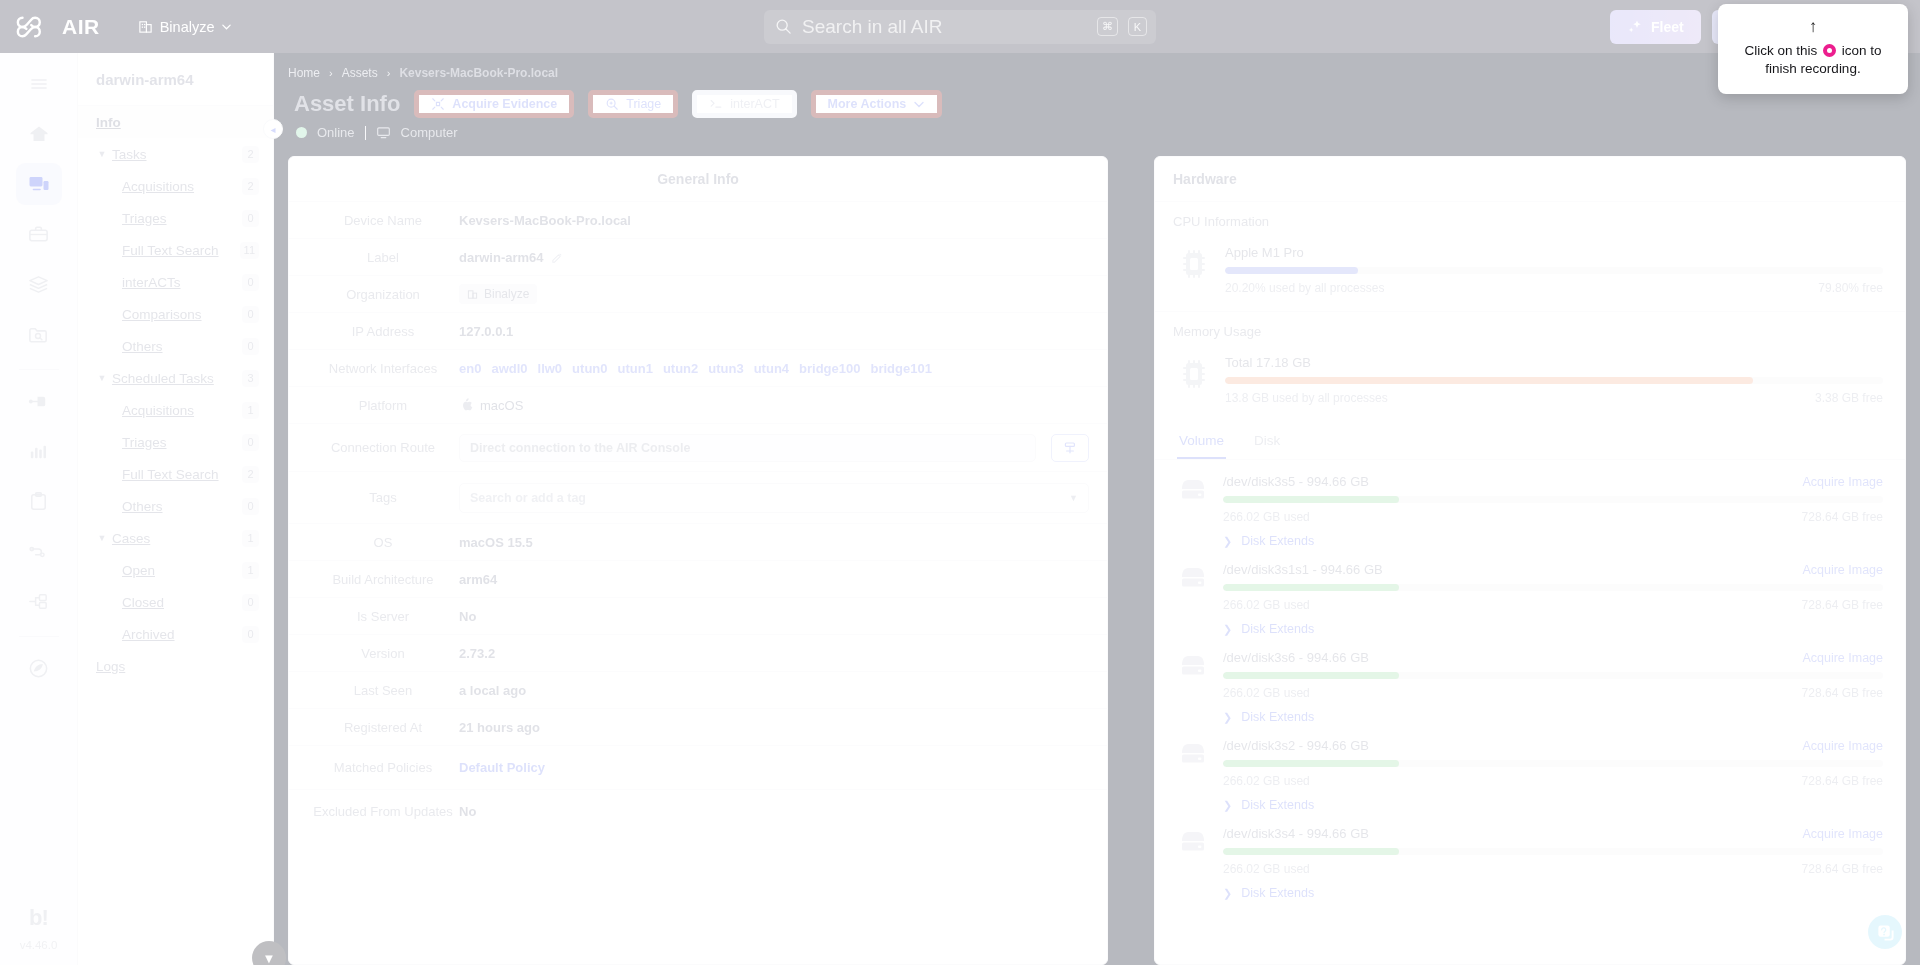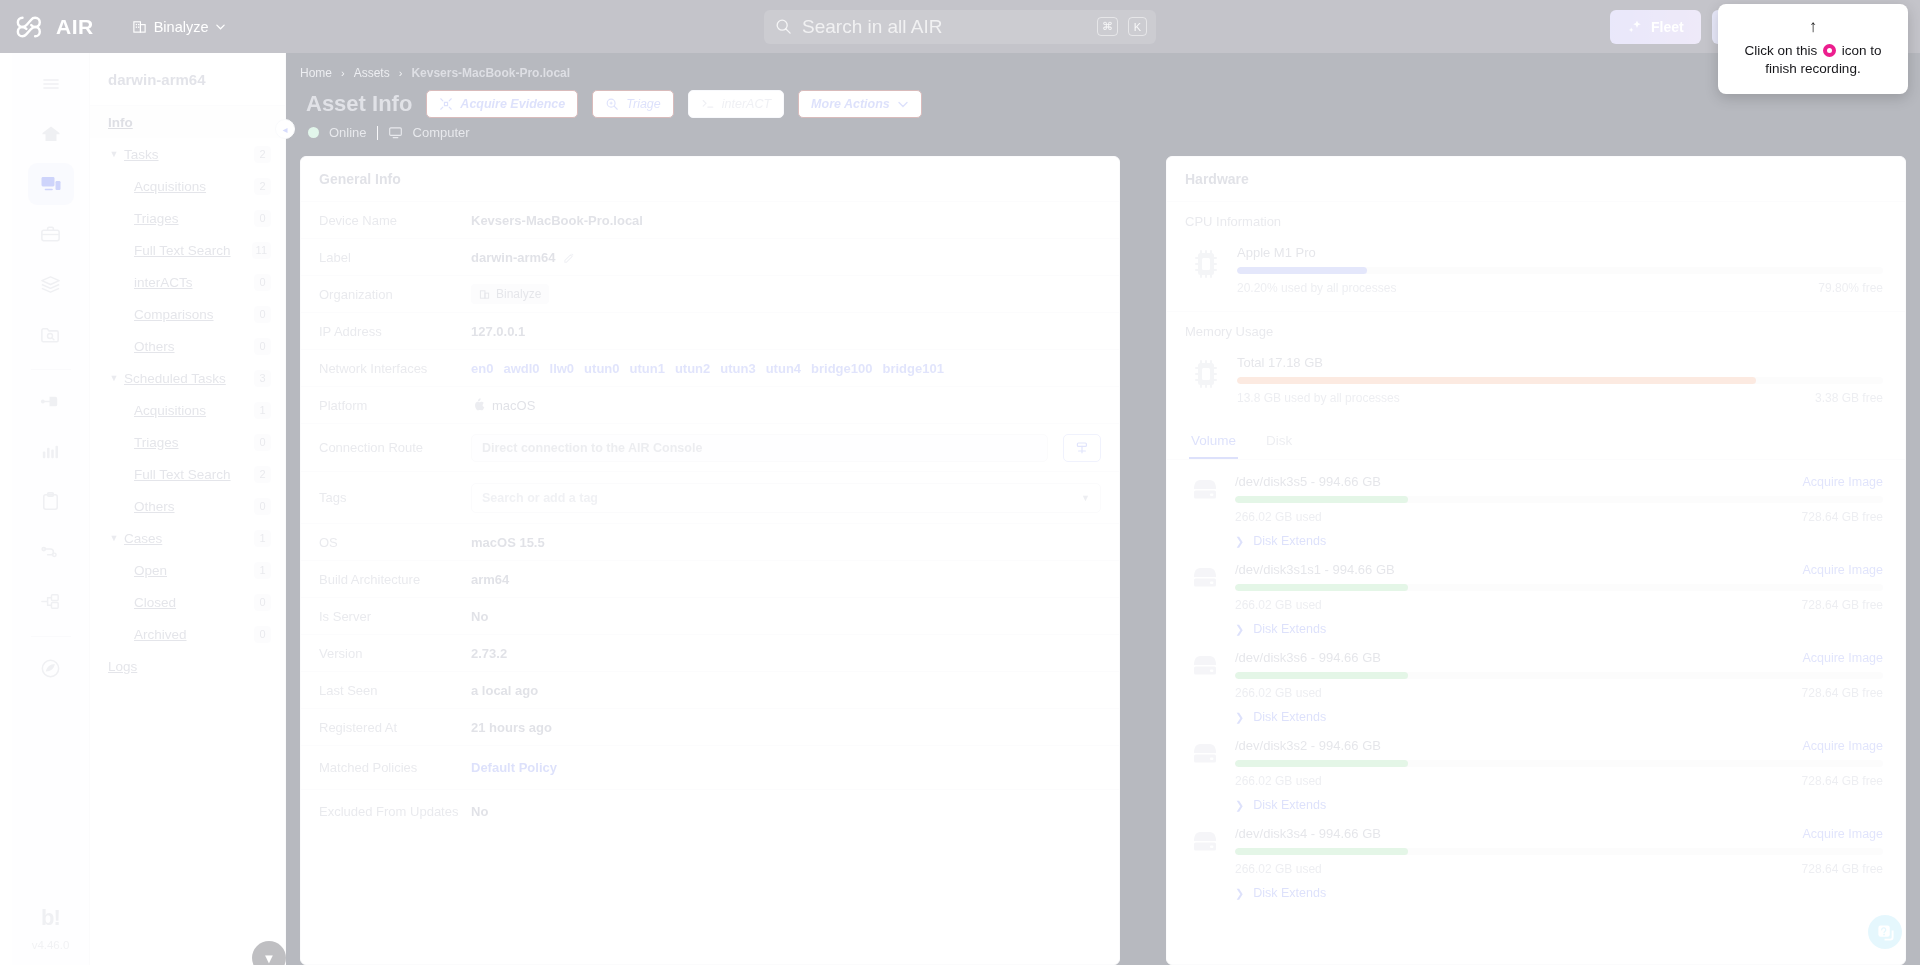--- a/index.html
+++ b/index.html
@@ -18,21 +18,21 @@
   }
 
   
   .topbar {
     height: 53px; flex: 0 0 53px;
     background: #3b3b4f;
     display: flex; align-items: center;
     padding: 0 14px;
     position: relative;
   }
-  .brand { display: flex; align-items: center; gap: 12px; color: #fff; }
+  .brand { display: flex; align-items: center; gap: 18px; color: #fff; }
   .brand-logo { width: 30px; height: 26px; display:block; }
   .brand-text { font-size: 21px; font-weight: 700; letter-spacing: .5px; color:#fff; }
   .org-switch {
     display: flex; align-items: center; gap: 7px;
     margin-left: 30px; color: #fff; font-size: 14.5px;
     padding: 5px 8px; border-radius: 5px; cursor: pointer;
   }
   .org-switch svg { display:block; }
   .search-wrap { position: absolute; left: 50%; transform: translateX(-50%); }
   .search-box {
@@ -58,21 +58,21 @@
     display: flex; align-items: center; gap: 8px; cursor: pointer;
   }
   .btn-quick {
     height: 34px; padding: 0 15px; border-radius: 6px;
     background: #b3b6ee; color: #fff; font-size: 14px; font-weight: 400;
     display: flex; align-items: center; gap: 9px; cursor: pointer;
   }
   .icon-btn-top { width: 26px; height: 26px; display: flex; align-items:center; justify-content:center; cursor:pointer;}
 
   
-  .body-row { flex: 1; display: flex; min-height: 0; padding-left: 12px; }
+  .body-row { flex: 1; display: flex; min-height: 0; }
 
   
   .rail {
     width: 78px; flex: 0 0 78px; background: #fcfcfd;
     border-right: 1px solid #f0f0f4;
     display: flex; flex-direction: column; align-items: center;
     padding-top: 10px;
   }
   .rail-item {
     width: 46px; height: 42px; margin-bottom: 8px; border-radius: 9px;
@@ -118,36 +118,36 @@
   
   .main { flex: 1; min-width: 0; background: #0f172a; display: flex; flex-direction: column; }
   .crumbs { display: flex; align-items: center; gap: 9px; padding: 13px 0 0 14px; font-size: 12px; }
   .crumb { color: #c3c6d2; }
   .crumb.current { color: #8f93a6; font-weight: 700; }
   .crumb-sep { color: #d6d8e1; font-size: 11px; }
 
   .page-head { padding: 10px 0 0 20px; display: flex; align-items: center; gap: 14px; }
   .page-title { font-size: 22px; font-weight: 700; color: #9a9eb0; }
   .hbtn {
-    height: 28px; padding: 0 12px; border: 1px solid #7f1d1d; border-radius: 5px;
+    height: 28px; padding: 0 12px; border: 5px solid #7f1d1d; border-radius: 5px;
     color: #8e9cf2; font-size: 12.5px; font-weight: 700; background: #fff;
-    display: flex; align-items: center; gap: 7px; cursor: pointer; font-style: italic;
+    display: flex; align-items: center; gap: 7px; cursor: pointer;
   }
   .hbtn.muted { color:#c9ccda; border-color:#e7e9f3; font-weight:400;}
   .hbtn.plain { font-weight: 400; }
   .status-line { padding: 7px 0 0 22px; display: flex; align-items: center; gap: 10px; font-size: 13px; color: #b3b6c3;}
   .dot-online { width: 11px; height: 11px; border-radius: 50%; background: #9fe0bb; }
   .vsep { width: 1px; height: 14px; background: #e6e7ee; }
 
   .panels { flex: 1; display: flex; gap: 0; padding: 16px 14px 0 14px; min-height: 0;}
   .card {
     background: #fff; border: 1px solid #f1f1f5; border-radius: 6px;
     display: flex; flex-direction: column; min-height: 0;
   }
-  .card-left { flex: 0 0 820px; margin-right: 46px; }
+  .card-left { flex: 0 0 820px; margin-right: 46px; text-align: center; }
   .card-right { flex: 1; overflow: hidden; }
   .card-head { padding: 14px 18px; font-size: 14px; font-weight: 700; color: #9a9eb0; }
 
   .kv { display: flex; align-items: center; min-height: 37px; border-top: 1px solid #f5f5f8; padding: 0 18px; }
   .kv .k { flex: 0 0 152px; font-size: 13px; color: #b5b8c5; }
   .kv .v { font-size: 13px; font-weight: 700; color: #9a9eb0; display:flex; align-items:center; gap:7px;}
   .chip-org {
     background: #f4f4f8; border-radius: 4px; padding: 3px 8px; font-size: 12px;
     color: #a9acba; font-weight: 400; display: flex; align-items: center; gap: 6px;
   }

